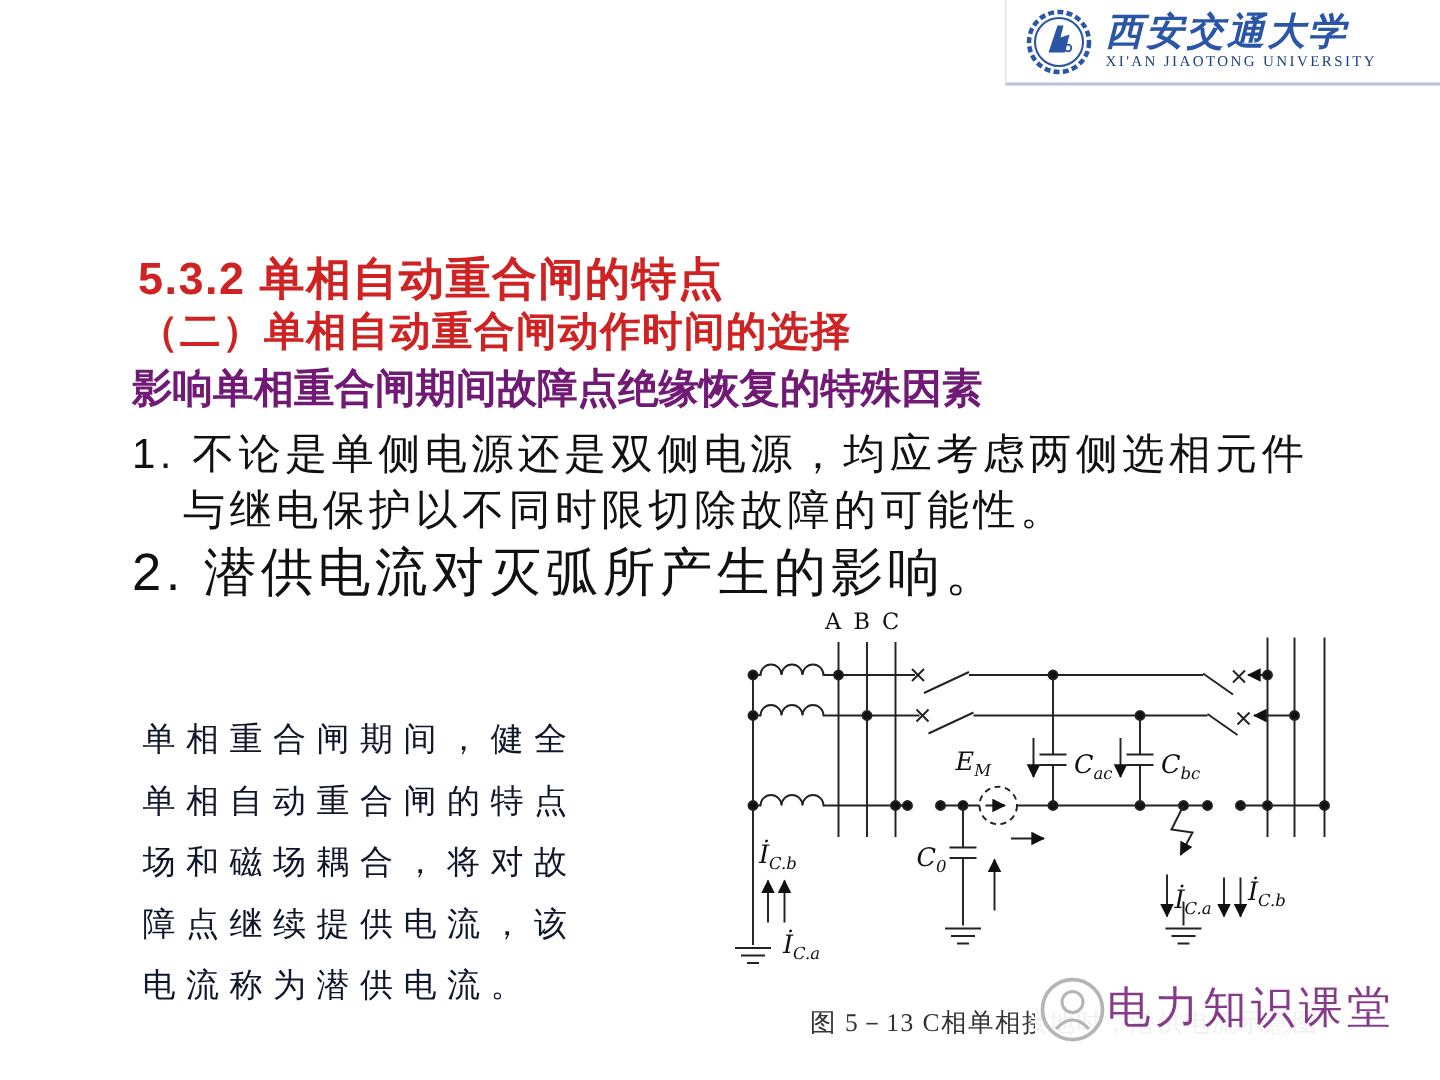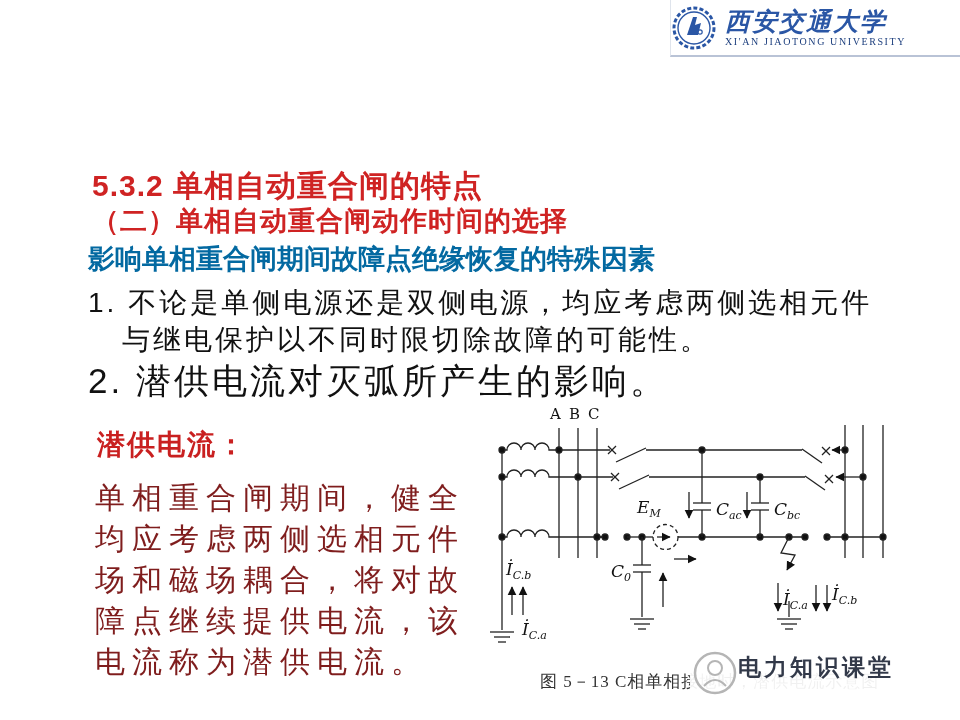--- a/index.html
+++ b/index.html
@@ -2,53 +2,53 @@
 <html><head>
 <meta charset="utf-8">
 <style>
   html,body{margin:0;padding:0;background:#e8e8e8;}
   .slide{position:relative;width:960px;height:720px;background:#ffffff;overflow:hidden;
          font-family:"Liberation Sans",sans-serif;color:#1a1a1a;}
 
   
   .logo-panel{position:absolute;right:0;top:0;width:290px;height:57px;background:#ffffff;
               border-bottom:2px solid #b9c3d6;border-left:1px solid #dfe4ec;
-              display:flex;align-items:center;box-sizing:border-box;}
+              display:flex;align-items:center;padding-left:12px;box-sizing:border-box;}
   .logo-emblem{width:46px;height:46px;flex:0 0 auto;}
   .logo-text{margin-left:8px;line-height:1;}
   .logo-cn{font-family:"Liberation Serif",serif;font-style:italic;font-weight:bold;
            font-size:25px;color:#2a56a5;letter-spacing:2px;white-space:nowrap;}
   .logo-en{font-family:"Liberation Serif",serif;font-weight:normal;font-size:10px;color:#1d3f7e;
            letter-spacing:1.6px;margin-top:3px;white-space:nowrap;}
 
   
   .title{position:absolute;left:60px;top:56px;width:840px;text-align:center;
          font-size:41px;font-weight:bold;color:#c91b1b;letter-spacing:1px;white-space:nowrap;}
 
   
   .h-red1{position:absolute;left:92px;top:166px;font-size:30px;font-weight:bold;color:#cf2323;letter-spacing:1px;}
   .h-red2{position:absolute;left:92px;top:203px;font-size:27px;font-weight:bold;color:#cf2323;letter-spacing:1px;}
-  .h-black{position:absolute;left:88px;top:241px;font-size:27px;font-weight:bold;color:#0369a1;}
+  .h-black{position:absolute;left:88px;top:241px;font-size:27px;font-weight:bold;color:#701a75;}
   .li1a{position:absolute;left:88px;top:284px;font-size:28px;letter-spacing:3px;color:#111;}
   .li1b{position:absolute;left:122px;top:321px;font-size:28px;letter-spacing:3px;color:#111;}
   .li2{position:absolute;left:88px;top:358px;font-size:35px;letter-spacing:3px;color:#111;}
 
   
   .side-head{position:absolute;left:97px;top:426px;font-size:28px;font-weight:bold;color:#c92020;letter-spacing:2px;}
-  .para-line{position:absolute;left:95px;font-size:30px;letter-spacing:7px;color:#7f1d1d;white-space:nowrap;}
+  .para-line{position:absolute;left:95px;font-size:22px;letter-spacing:7px;color:#0f172a;white-space:nowrap;}
 
   
   .figure-svg{position:absolute;left:480px;top:395px;}
   .fig-caption{position:absolute;left:540px;top:670px;font-family:"Liberation Serif",serif;
                font-size:17px;color:#333;letter-spacing:1px;white-space:nowrap;}
 
   
   .watermark{position:absolute;left:690px;top:646px;width:262px;height:66px;
              background:rgba(255,255,255,0.93);}
-  .wm-text{position:absolute;left:48px;top:6px;font-size:23px;font-weight:bold;color:#0f172a;
+  .wm-text{position:absolute;left:48px;top:6px;font-size:29px;font-weight:normal;color:#701a75;
            letter-spacing:3px;white-space:nowrap;opacity:.85;}
   .wm-url{position:absolute;left:44px;top:33px;font-size:25px;font-weight:bold;color:#232323;
           letter-spacing:3px;white-space:nowrap;}
   .wm-logo{position:absolute;left:2px;top:4px;width:46px;height:46px;}
 
   svg text{font-family:"DejaVu Serif","Liberation Serif",serif;}
   .lbl{font-style:italic;font-size:17px;fill:#111;}
   .sub{font-size:11px;font-style:italic;}
   .phase{font-size:15px;fill:#111;}
 </style>
@@ -71,23 +71,22 @@
   </div>
 
 
   <div class="h-red1">5.3.2 单相自动重合闸的特点</div>
   <div class="h-red2">（二）单相自动重合闸动作时间的选择</div>
   <div class="h-black">影响单相重合闸期间故障点绝缘恢复的特殊因素</div>
   <div class="li1a">1. 不论是单侧电源还是双侧电源，均应考虑两侧选相元件</div>
   <div class="li1b">与继电保护以不同时限切除故障的可能性。</div>
   <div class="li2">2. 潜供电流对灭弧所产生的影响。</div>
 
-  <div class="side-head">潜供电流：</div>
   <div class="para-line" style="top:478px">单相重合闸期间，健全</div>
-  <div class="para-line" style="top:519px">均应考虑两侧选相元件</div>
+  <div class="para-line" style="top:519px">单相自动重合闸的特点</div>
   <div class="para-line" style="top:560px">场和磁场耦合，将对故</div>
   <div class="para-line" style="top:601px">障点继续提供电流，该</div>
   <div class="para-line" style="top:642px">电流称为潜供电流。</div>
 
   <svg class="figure-svg" width="435" height="270" viewBox="0 0 435 270" stroke="#222" stroke-width="1.3" fill="none">
     <defs>
       <marker id="ah" markerWidth="9" markerHeight="9" refX="6.5" refY="3.5" orient="auto">
         <path d="M0,0 L7,3.5 L0,7 Z" fill="#111" stroke="none"></path>
       </marker>
     </defs>

